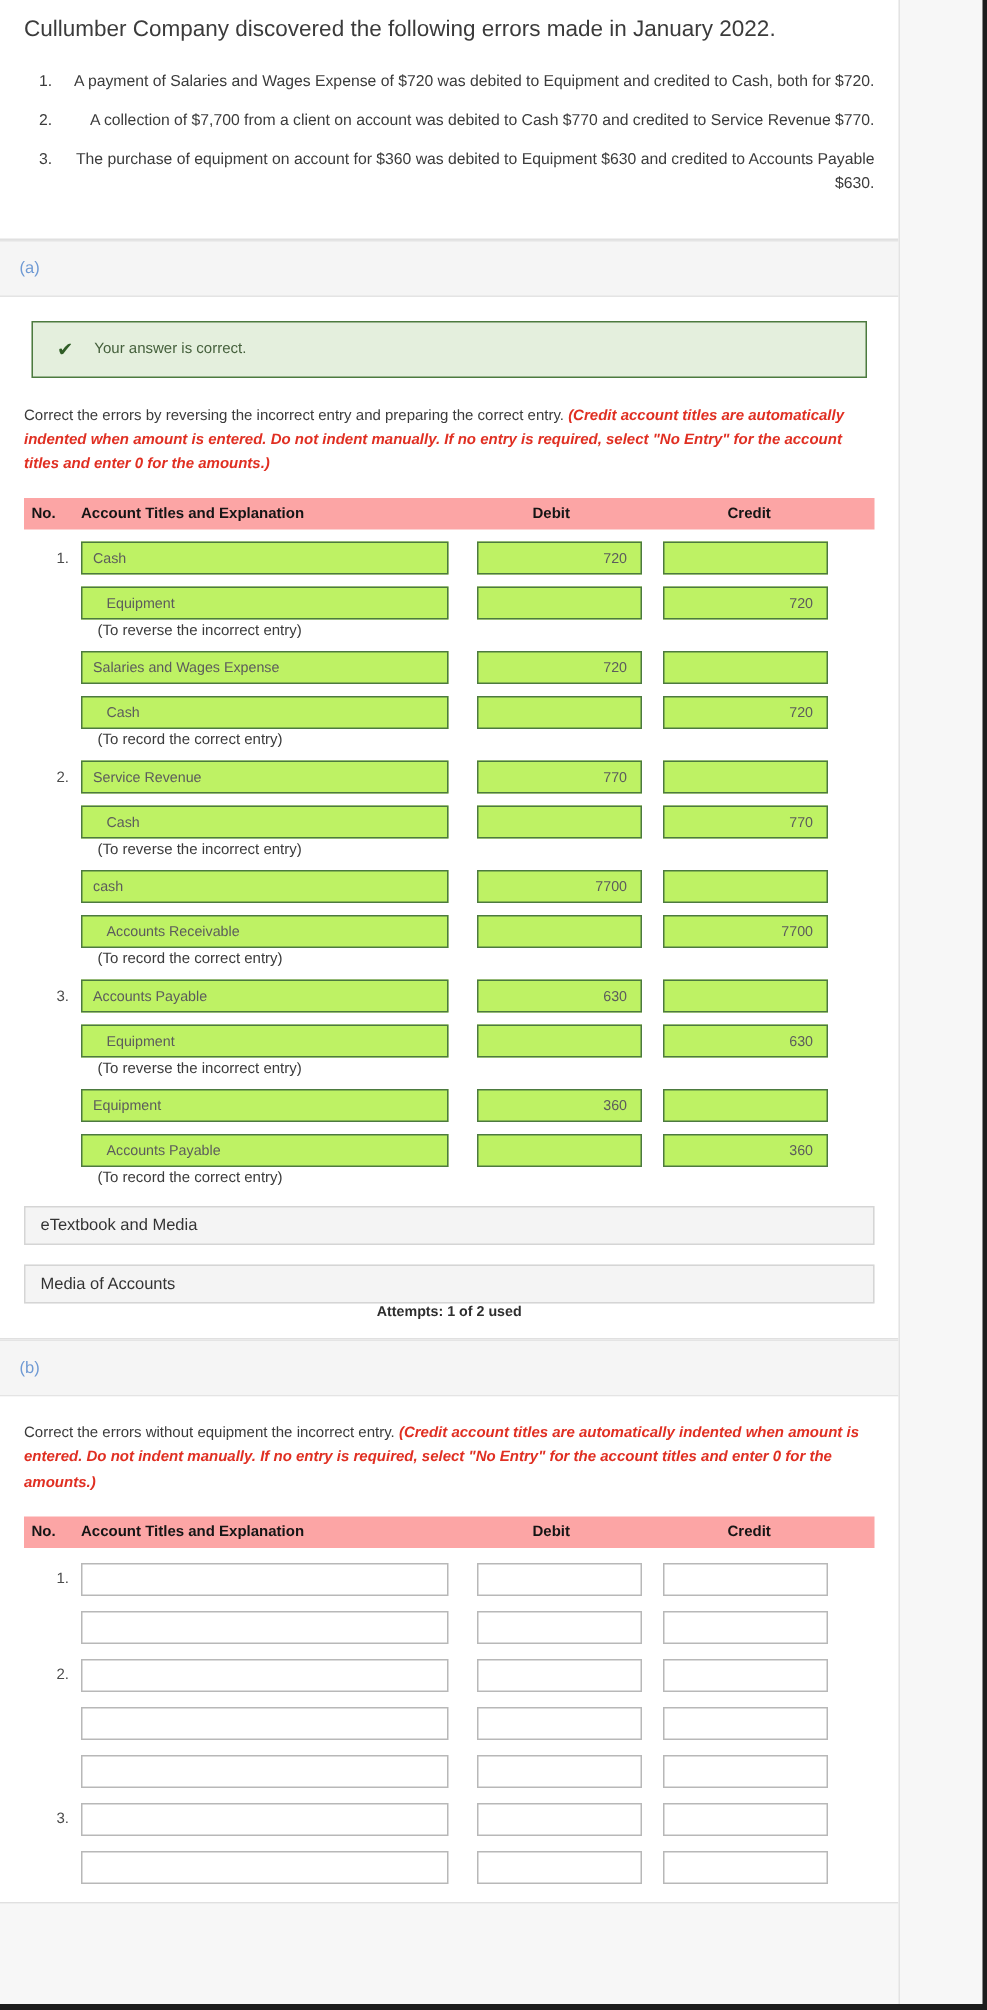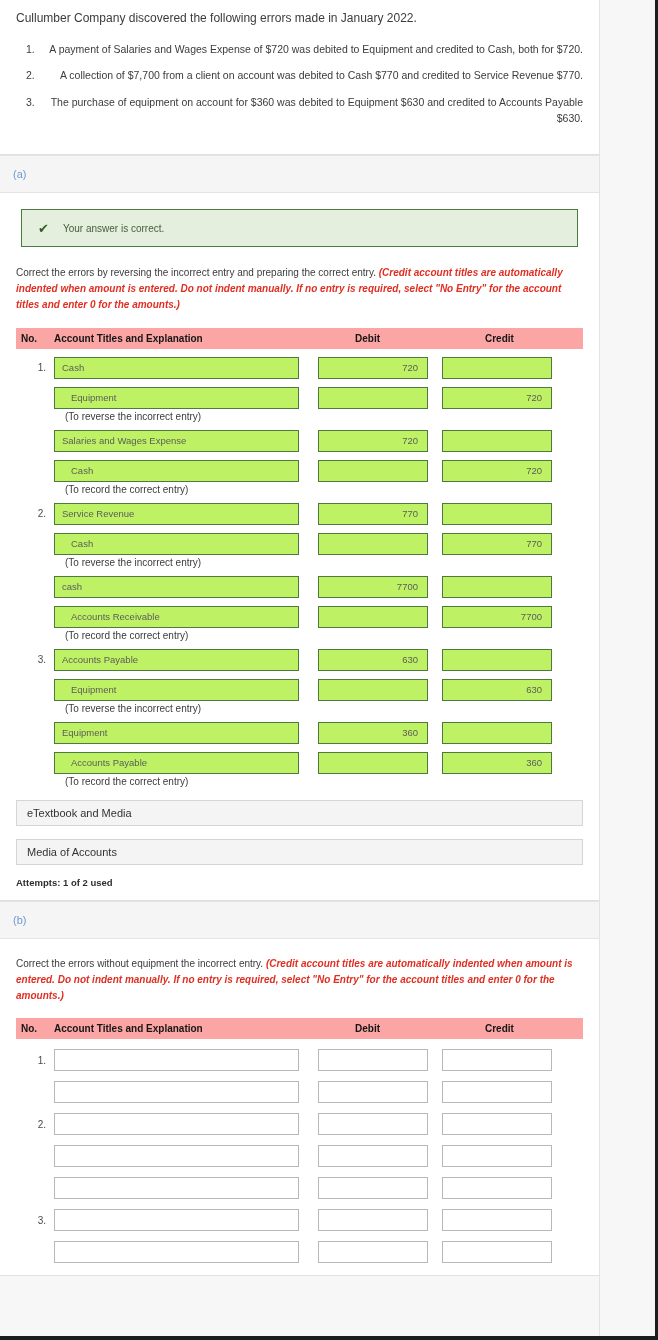--- a/index.html
+++ b/index.html
@@ -57,21 +57,21 @@
     background: #1d1d1d;
   }
 
   
   .intro-card {
     background: #ffffff;
     border-bottom: 1px solid #e0e0e0;
     padding: 9px 16px 18px 16px;
   }
   .intro-lead {
-    font-size: 12px;
+    font-size: 15px;
     line-height: 1.5;
     color: #3b3b3b;
     margin-bottom: 14px;
   }
   .err-list { list-style: none; }
   .err-item {
     display: flex;
     font-size: 10.5px;
     line-height: 1.55;
     color: #3b3b3b;
@@ -202,22 +202,22 @@
     height: 26px;
     border: 1px solid #d5d5d5;
     background: #f4f4f4;
     display: flex;
     align-items: center;
     padding-left: 10px;
     font-size: 11px;
     color: #333333;
   }
   .attempts {
-    margin-top: 12px;
-    text-align: left;
+    margin-top: 0;
+    text-align: center;
     font-size: 9.5px;
     font-weight: bold;
     color: #2e2e2e;
   }
 
   
   .jrow.blank-row { margin-top: 10px; }
 </style>
 </head>
 <body>

